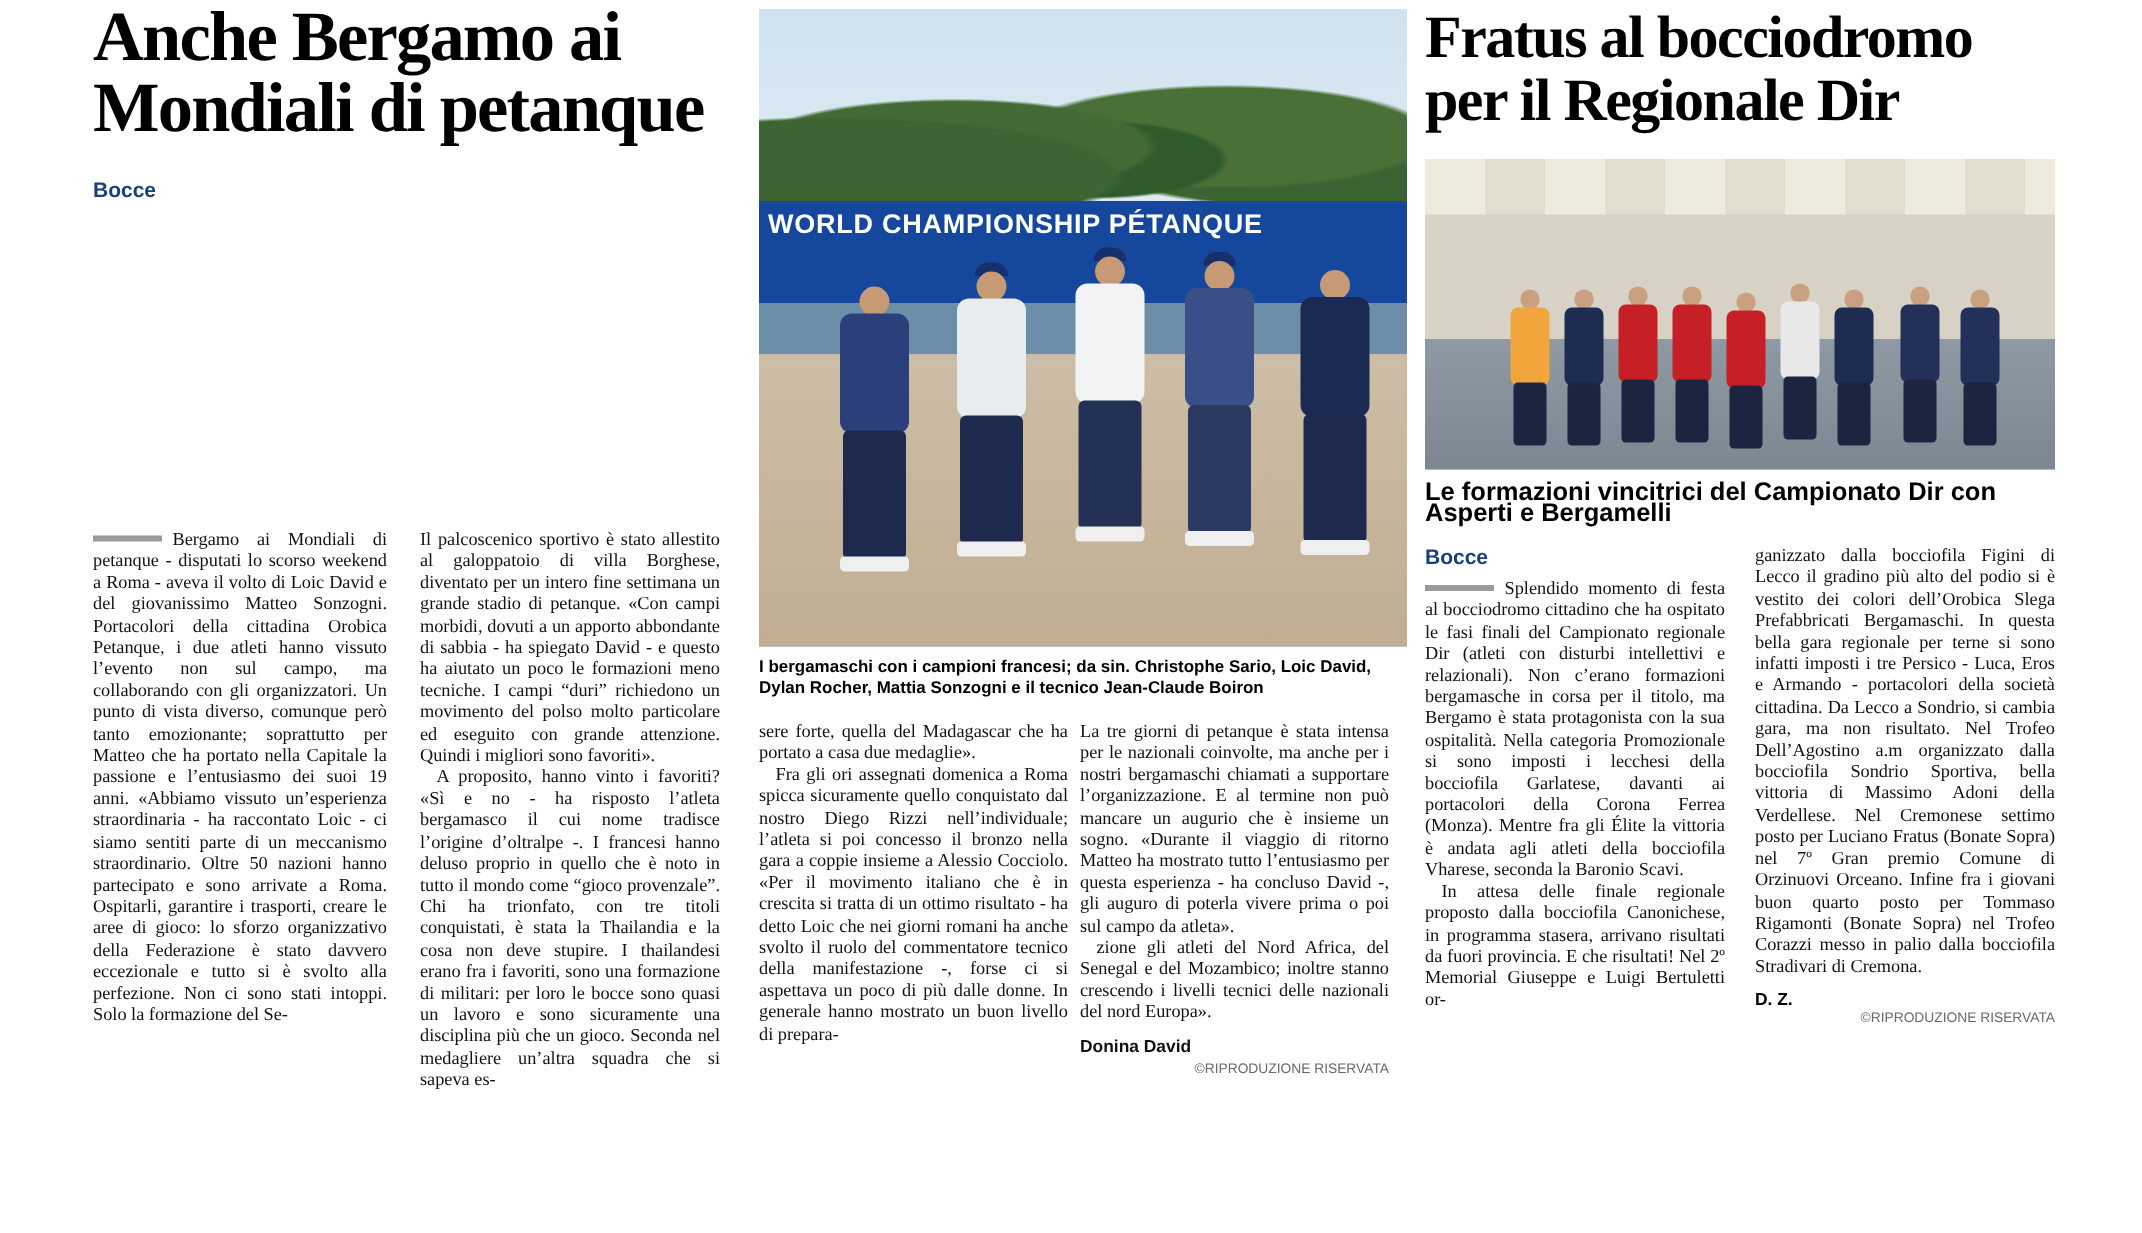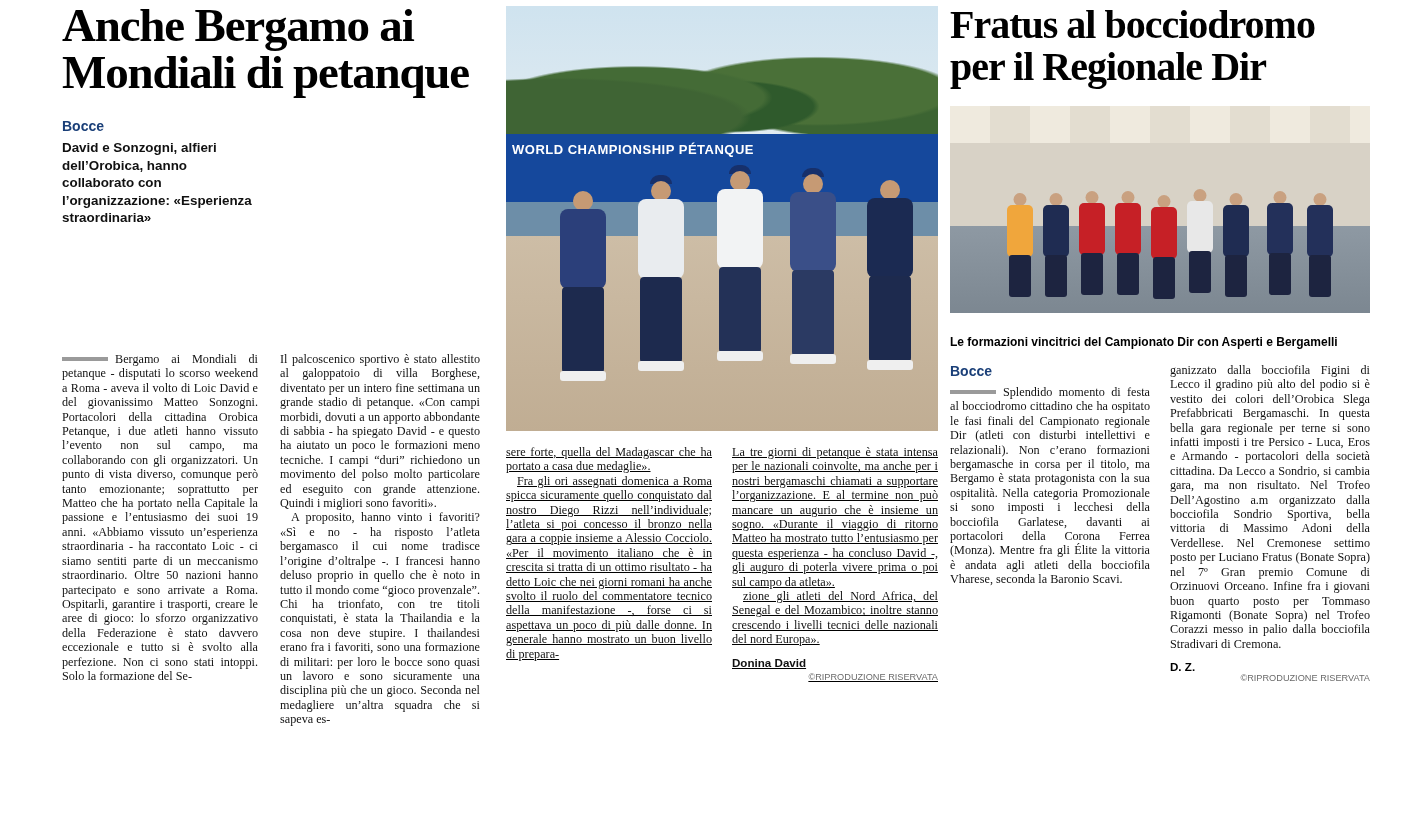--- a/index.html
+++ b/index.html
@@ -113,22 +113,21 @@
     font-family: "Liberation Sans", sans-serif;
     font-weight: bold;
     font-size: 11.3px;
     line-height: 14px;
     margin-top: 7px;
     color: #000;
   }
   .middle-cols {
     margin-top: 14px;
     display: flex;
-    gap: 20px;
-    text-decoration: underline;
+    gap: 8px;
   }
   .mid-col { width: 206px; }
 
   .byline {
     font-family: "Liberation Sans", sans-serif;
     font-weight: bold;
     font-size: 11.6px;
     margin-top: 9px;
   }
   .repro {
@@ -158,23 +157,23 @@
     position: relative;
     margin-top: 18px;
     width: 420px;
     height: 207px;
     overflow: hidden;
     background: #8a8f93;
   }
   .photo-right-caption {
     font-family: "Liberation Sans", sans-serif;
     font-weight: bold;
-    font-size: 12px;
+    font-size: 17px;
     line-height: 14px;
-    margin-top: 22px;
+    margin-top: 8px;
   }
   .right-cols {
     margin-top: 14px;
     display: flex;
     gap: 20px;
   }
   .right-col { width: 200px; }
   .kicker-right {
     font-family: "Liberation Sans", sans-serif;
     font-weight: bold;
@@ -190,21 +189,21 @@
            background:
              radial-gradient(ellipse at 12% 60%, #3f6434 0 34%, transparent 36%),
              radial-gradient(ellipse at 30% 45%, #446b36 0 30%, transparent 32%),
              radial-gradient(ellipse at 52% 52%, #2f5a2c 0 26%, transparent 28%),
              radial-gradient(ellipse at 72% 40%, #4a7038 0 30%, transparent 32%),
              radial-gradient(ellipse at 90% 55%, #3c6432 0 28%, transparent 30%); }
   .banner-blue { position:absolute; left:0; top:30%; width:100%; height:16%;
                  background:#15489c; }
   .banner-txt { position:absolute; left:6px; top:32%; color:#fff;
                 font-family:"Liberation Sans", sans-serif; font-weight:bold;
-                font-size:13px; letter-spacing:0.5px; line-height:15px; }
+                font-size:18px; letter-spacing:0.5px; line-height:15px; }
   .ground { position:absolute; left:0; bottom:0; width:100%; height:46%;
             background: linear-gradient(#cdbda6, #c0ad93); }
   .figure { position:absolute; bottom:6%; border-radius:6px; }
   .fig-head { position:absolute; top:0; left:50%; transform:translateX(-50%);
               width:20px; height:20px; border-radius:50%; background:#c69a74; }
   .fig-cap  { position:absolute; top:-6px; left:50%; transform:translateX(-50%);
               width:22px; height:9px; border-radius:9px 9px 0 0; background:#17306b; }
   .fig-body { position:absolute; top:18px; left:50%; transform:translateX(-50%);
               width:46px; height:80px; border-radius:8px; }
   .fig-legs { position:absolute; top:96px; left:50%; transform:translateX(-50%);
@@ -228,21 +227,20 @@
 </style>
 </head>
 <body>
 
 <div class="page">
 
   <div class="left-article">
     <h1 class="headline-left">Anche Bergamo ai Mondiali di petanque</h1>
 
     <div class="kicker">Bocce</div>
-    <div class="standfirst">David e Sonzogni, alfieri dell’Orobica, hanno collaborato con l’organizzazione: «Esperienza straordinaria»</div>
 
     <div class="left-cols">
       <div class="col-text left-col-1">
         <p><span class="dash-lead"></span><span>Bergamo ai Mondiali di petanque - disputati lo scorso weekend a Roma - aveva il volto di Loic David e del giovanissimo Matteo Sonzogni. Portacolori della cittadina Orobica Petanque, i due atleti hanno vissuto l’evento non sul campo, ma collaborando con gli organizzatori. Un punto di vista diverso, comunque però tanto emozionante; soprattutto per Matteo che ha portato nella Capitale la passione e l’entusiasmo dei suoi 19 anni. «Abbiamo vissuto un’esperienza straordinaria - ha raccontato Loic - ci siamo sentiti parte di un meccanismo straordinario. Oltre 50 nazioni hanno partecipato e sono arrivate a Roma. Ospitarli, garantire i trasporti, creare le aree di gioco: lo sforzo organizzativo della Federazione è stato davvero eccezionale e tutto si è svolto alla perfezione. Non ci sono stati intoppi. Solo la formazione del Se-</span></p>
       </div>
       <div class="col-text left-col-2">
         <p>Il palcoscenico sportivo è stato allestito al galoppatoio di villa Borghese, diventato per un intero fine settimana un grande stadio di petanque. «Con campi morbidi, dovuti a un apporto abbondante di sabbia - ha spiegato David - e questo ha aiutato un poco le formazioni meno tecniche. I campi “duri” richiedono un movimento del polso molto particolare ed eseguito con grande attenzione. Quindi i migliori sono favoriti».</p>
         <p>A proposito, hanno vinto i favoriti? «Sì e no - ha risposto l’atleta bergamasco il cui nome tradisce l’origine d’oltralpe -. I francesi hanno deluso proprio in quello che è noto in tutto il mondo come “gioco provenzale”. Chi ha trionfato, con tre titoli conquistati, è stata la Thailandia e la cosa non deve stupire. I thailandesi erano fra i favoriti, sono una formazione di militari: per loro le bocce sono quasi un lavoro e sono sicuramente una disciplina più che un gioco. Seconda nel medagliere un’altra squadra che si sapeva es-</p>
       </div>
     </div>
@@ -285,20 +283,21 @@
         <div class="fig-shoes"></div>
       </div>
       <div class="figure" style="left:348px;width:72px;height:226px;">
         <div class="fig-head"></div>
         <div class="fig-body" style="background:#1b2a52;"></div>
         <div class="fig-legs"></div>
         <div class="fig-shoes"></div>
       </div>
     </div>
 
+    <div class="photo-caption">I bergamaschi con i campioni francesi; da sin. Christophe Sario, Loic David, Dylan Rocher, Mattia Sonzogni e il tecnico Jean-Claude Boiron</div>
 
     <div class="middle-cols">
       <div class="col-text mid-col">
         <p>sere forte, quella del Madagascar che ha portato a casa due medaglie».</p>
         <p>Fra gli ori assegnati domenica a Roma spicca sicuramente quello conquistato dal nostro Diego Rizzi nell’individuale; l’atleta si poi concesso il bronzo nella gara a coppie insieme a Alessio Cocciolo. «Per il movimento italiano che è in crescita si tratta di un ottimo risultato - ha detto Loic che nei giorni romani ha anche svolto il ruolo del commentatore tecnico della manifestazione -, forse ci si aspettava un poco di più dalle donne. In generale hanno mostrato un buon livello di prepara-</p>
       </div>
       <div class="col-text mid-col">
         <p>La tre giorni di petanque è stata intensa per le nazionali coinvolte, ma anche per i nostri bergamaschi chiamati a supportare l’organizzazione. E al termine non può mancare un augurio che è insieme un sogno. «Durante il viaggio di ritorno Matteo ha mostrato tutto l’entusiasmo per questa esperienza - ha concluso David -, gli auguro di poterla vivere prima o poi sul campo da atleta».</p>
         <p>zione gli atleti del Nord Africa, del Senegal e del Mozambico; inoltre stanno crescendo i livelli tecnici delle nazionali del nord Europa».</p>
         <div class="byline">Donina David</div>
@@ -362,20 +361,21 @@
       </div>
     </div>
 
     <div class="photo-right-caption">Le formazioni vincitrici del Campionato Dir con Asperti e Bergamelli</div>
 
     <div class="right-cols">
       <div class="right-col">
         <div class="kicker-right">Bocce</div>
         <div class="col-text">
           <p><span class="dash-lead"></span><span>Splendido momento di festa al bocciodromo cittadino che ha ospitato le fasi finali del Campionato regionale Dir (atleti con disturbi intellettivi e relazionali). Non c’erano formazioni bergamasche in corsa per il titolo, ma Bergamo è stata protagonista con la sua ospitalità. Nella categoria Promozionale si sono imposti i lecchesi della bocciofila Garlatese, davanti ai portacolori della Corona Ferrea (Monza). Mentre fra gli Élite la vittoria è andata agli atleti della bocciofila Vharese, seconda la Baronio Scavi.</span></p>
+          <p>In attesa delle finale regionale proposto dalla bocciofila Canonichese, in programma stasera, arrivano risultati da fuori provincia. E che risultati! Nel 2º Memorial Giuseppe e Luigi Bertuletti or-</p>
         </div>
       </div>
       <div class="right-col">
         <div class="col-text">
           <p>ganizzato dalla bocciofila Figini di Lecco il gradino più alto del podio si è vestito dei colori dell’Orobica Slega Prefabbricati Bergamaschi. In questa bella gara regionale per terne si sono infatti imposti i tre Persico - Luca, Eros e Armando - portacolori della società cittadina. Da Lecco a Sondrio, si cambia gara, ma non risultato. Nel Trofeo Dell’Agostino a.m organizzato dalla bocciofila Sondrio Sportiva, bella vittoria di Massimo Adoni della Verdellese. Nel Cremonese settimo posto per Luciano Fratus (Bonate Sopra) nel 7º Gran premio Comune di Orzinuovi Orceano. Infine fra i giovani buon quarto posto per Tommaso Rigamonti (Bonate Sopra) nel Trofeo Corazzi messo in palio dalla bocciofila Stradivari di Cremona.</p>
         </div>
         <div class="byline">D. Z.</div>
         <div class="repro">©RIPRODUZIONE RISERVATA</div>
       </div>
     </div>

